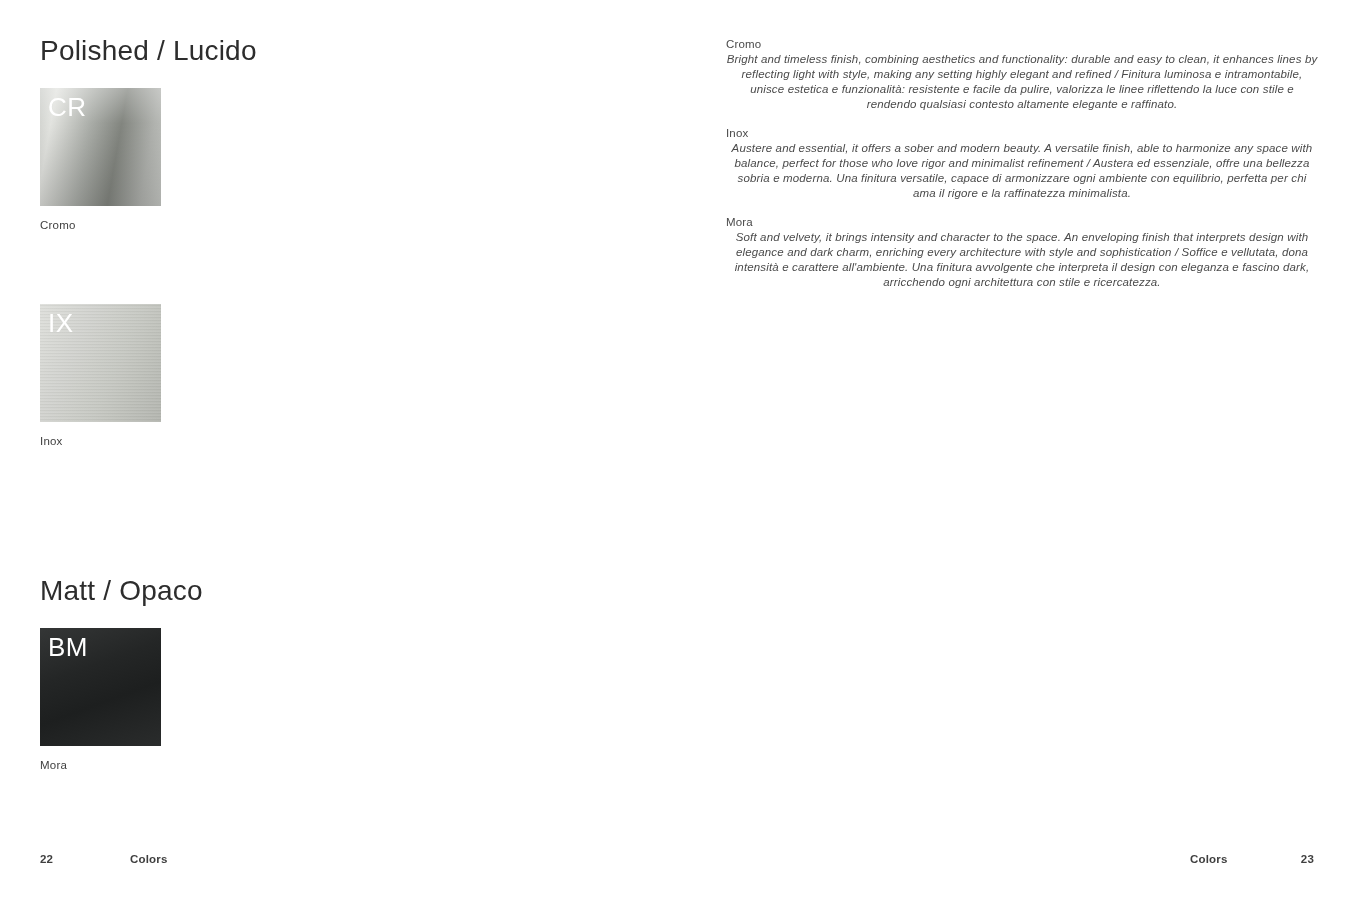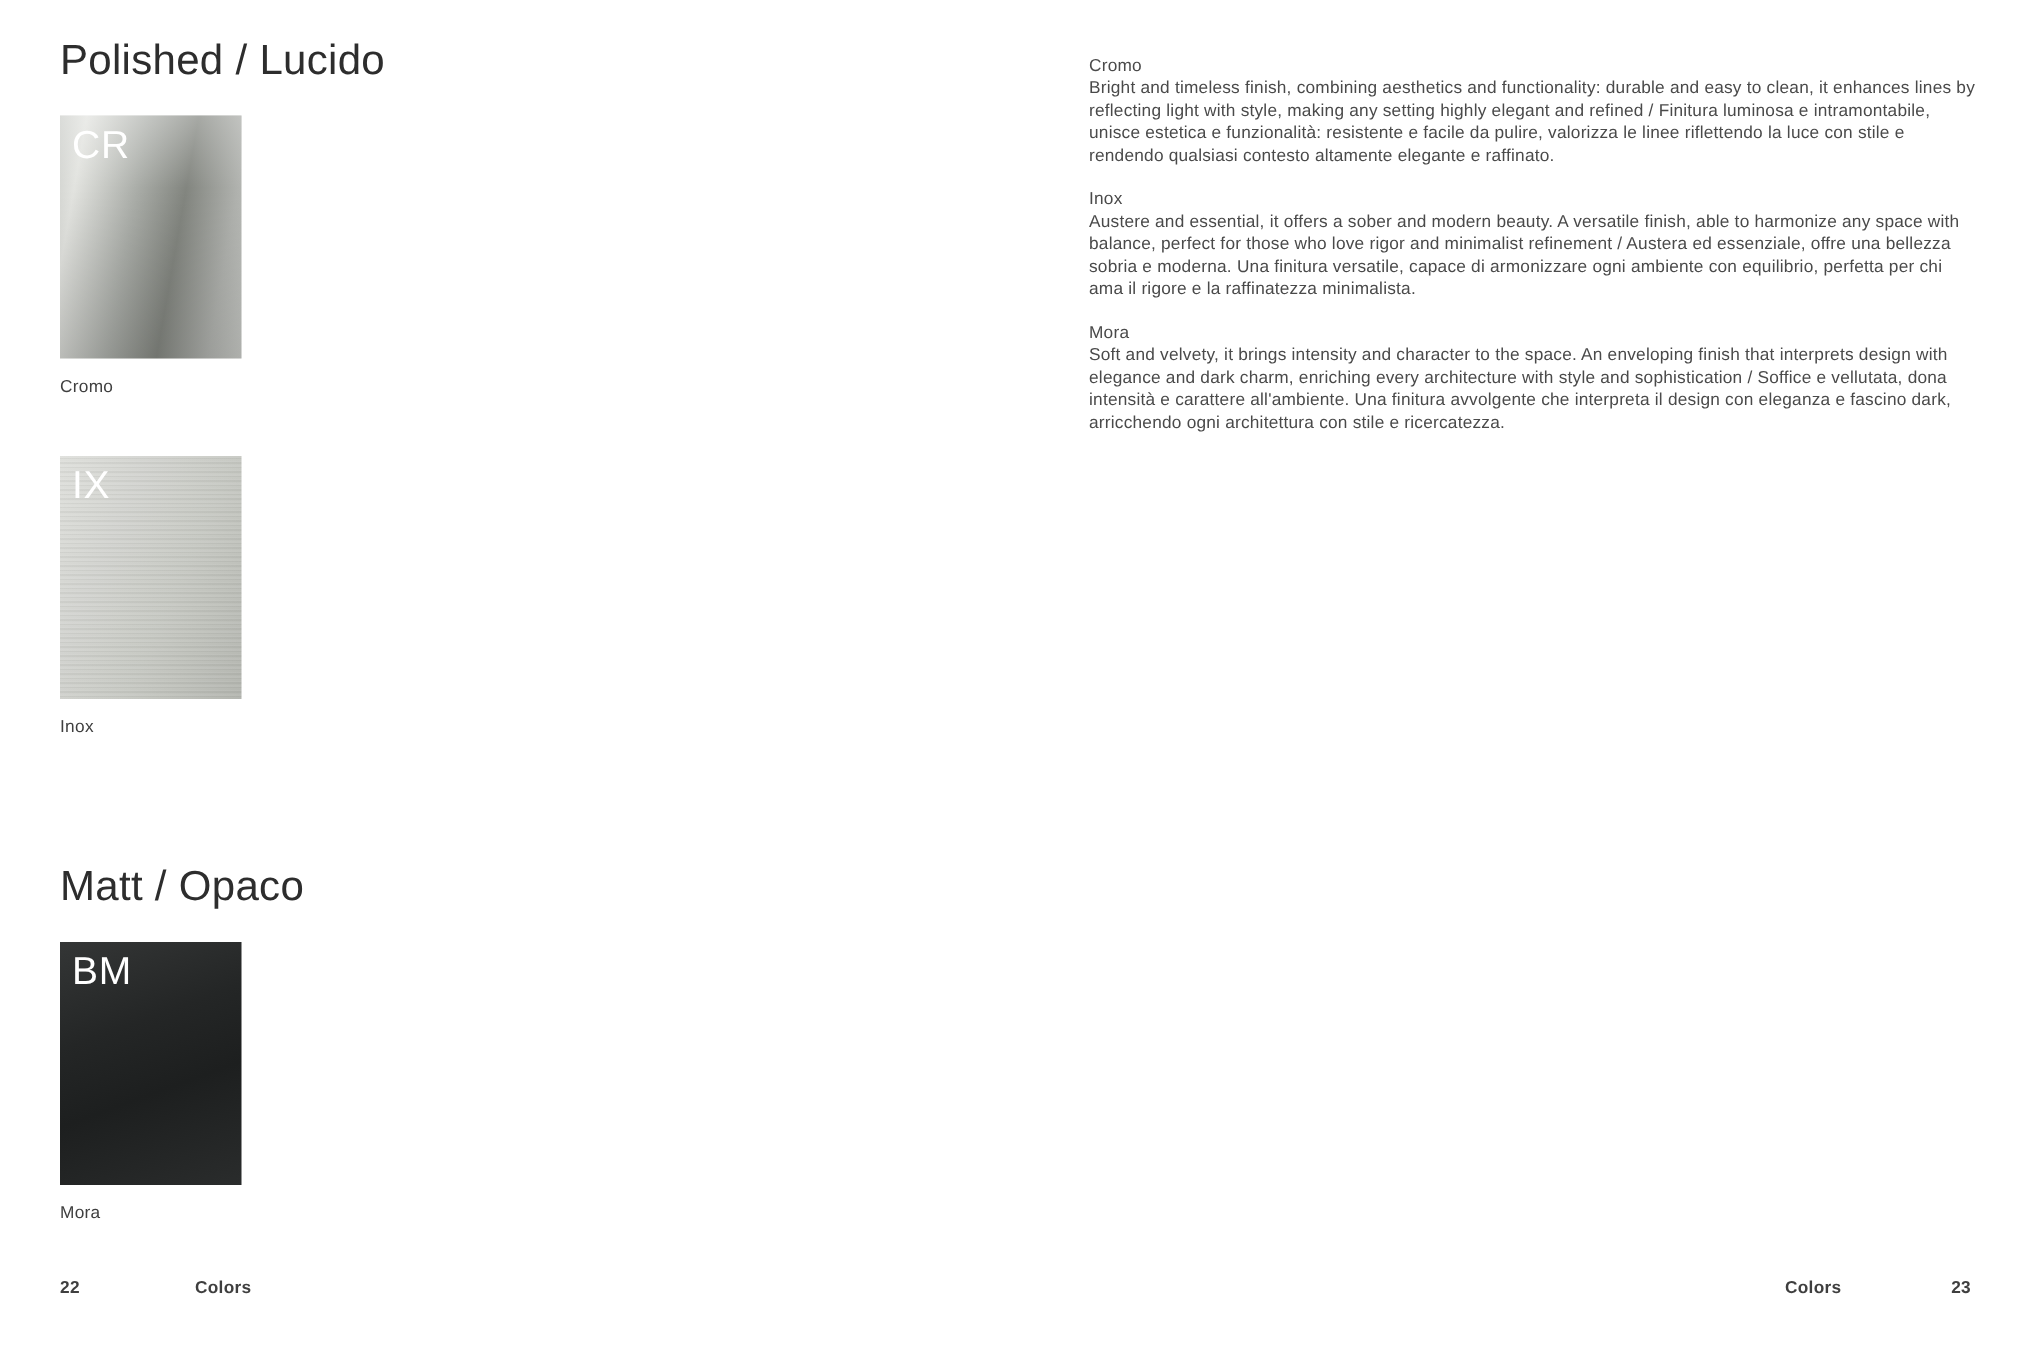--- a/index.html
+++ b/index.html
@@ -9,35 +9,35 @@
   .page {
     position:relative;
     width:1356px; height:904px;
     background:#ffffff;
     overflow:hidden;
     margin:0 auto;
   }
 
   
   .finish-section { position:absolute; left:40px; width:600px; }
-  .s1 { top:23px; }
+  .s1 { top:34px; }
   .s2 { top:304px; }
   .s3 { top:574px; }
 
   .finish-heading {
     font-size:28px;
     font-weight:300;
     letter-spacing:0.2px;
     color:#2d2d2d;
     line-height:33px;
     margin-bottom:21px;
   }
 
   .swatch {
-    width:121px; height:162px;
+    width:121px; height:118px;
     position:relative;
   }
   .swatch-code {
     position:absolute;
     top:4px; left:8px;
     font-size:26px;
     font-weight:300;
     letter-spacing:0.5px;
     color:#ffffff;
     line-height:1.2;
@@ -77,21 +77,22 @@
     font-size:11.5px;
     letter-spacing:0.15px;
     color:#4a4a4a;
     line-height:15px;
   }
   .desc-body {
     font-size:11.5px;
     letter-spacing:0.15px;
     color:#4a4a4a;
     line-height:15px;
-    text-align:left;
+    text-align:center;
+    font-style:italic;
   }
 
   
   .footer-item {
     position:absolute;
     top:852px;
     font-size:11.5px;
     letter-spacing:0.2px;
     color:#3f3f3f;
     line-height:14px;

